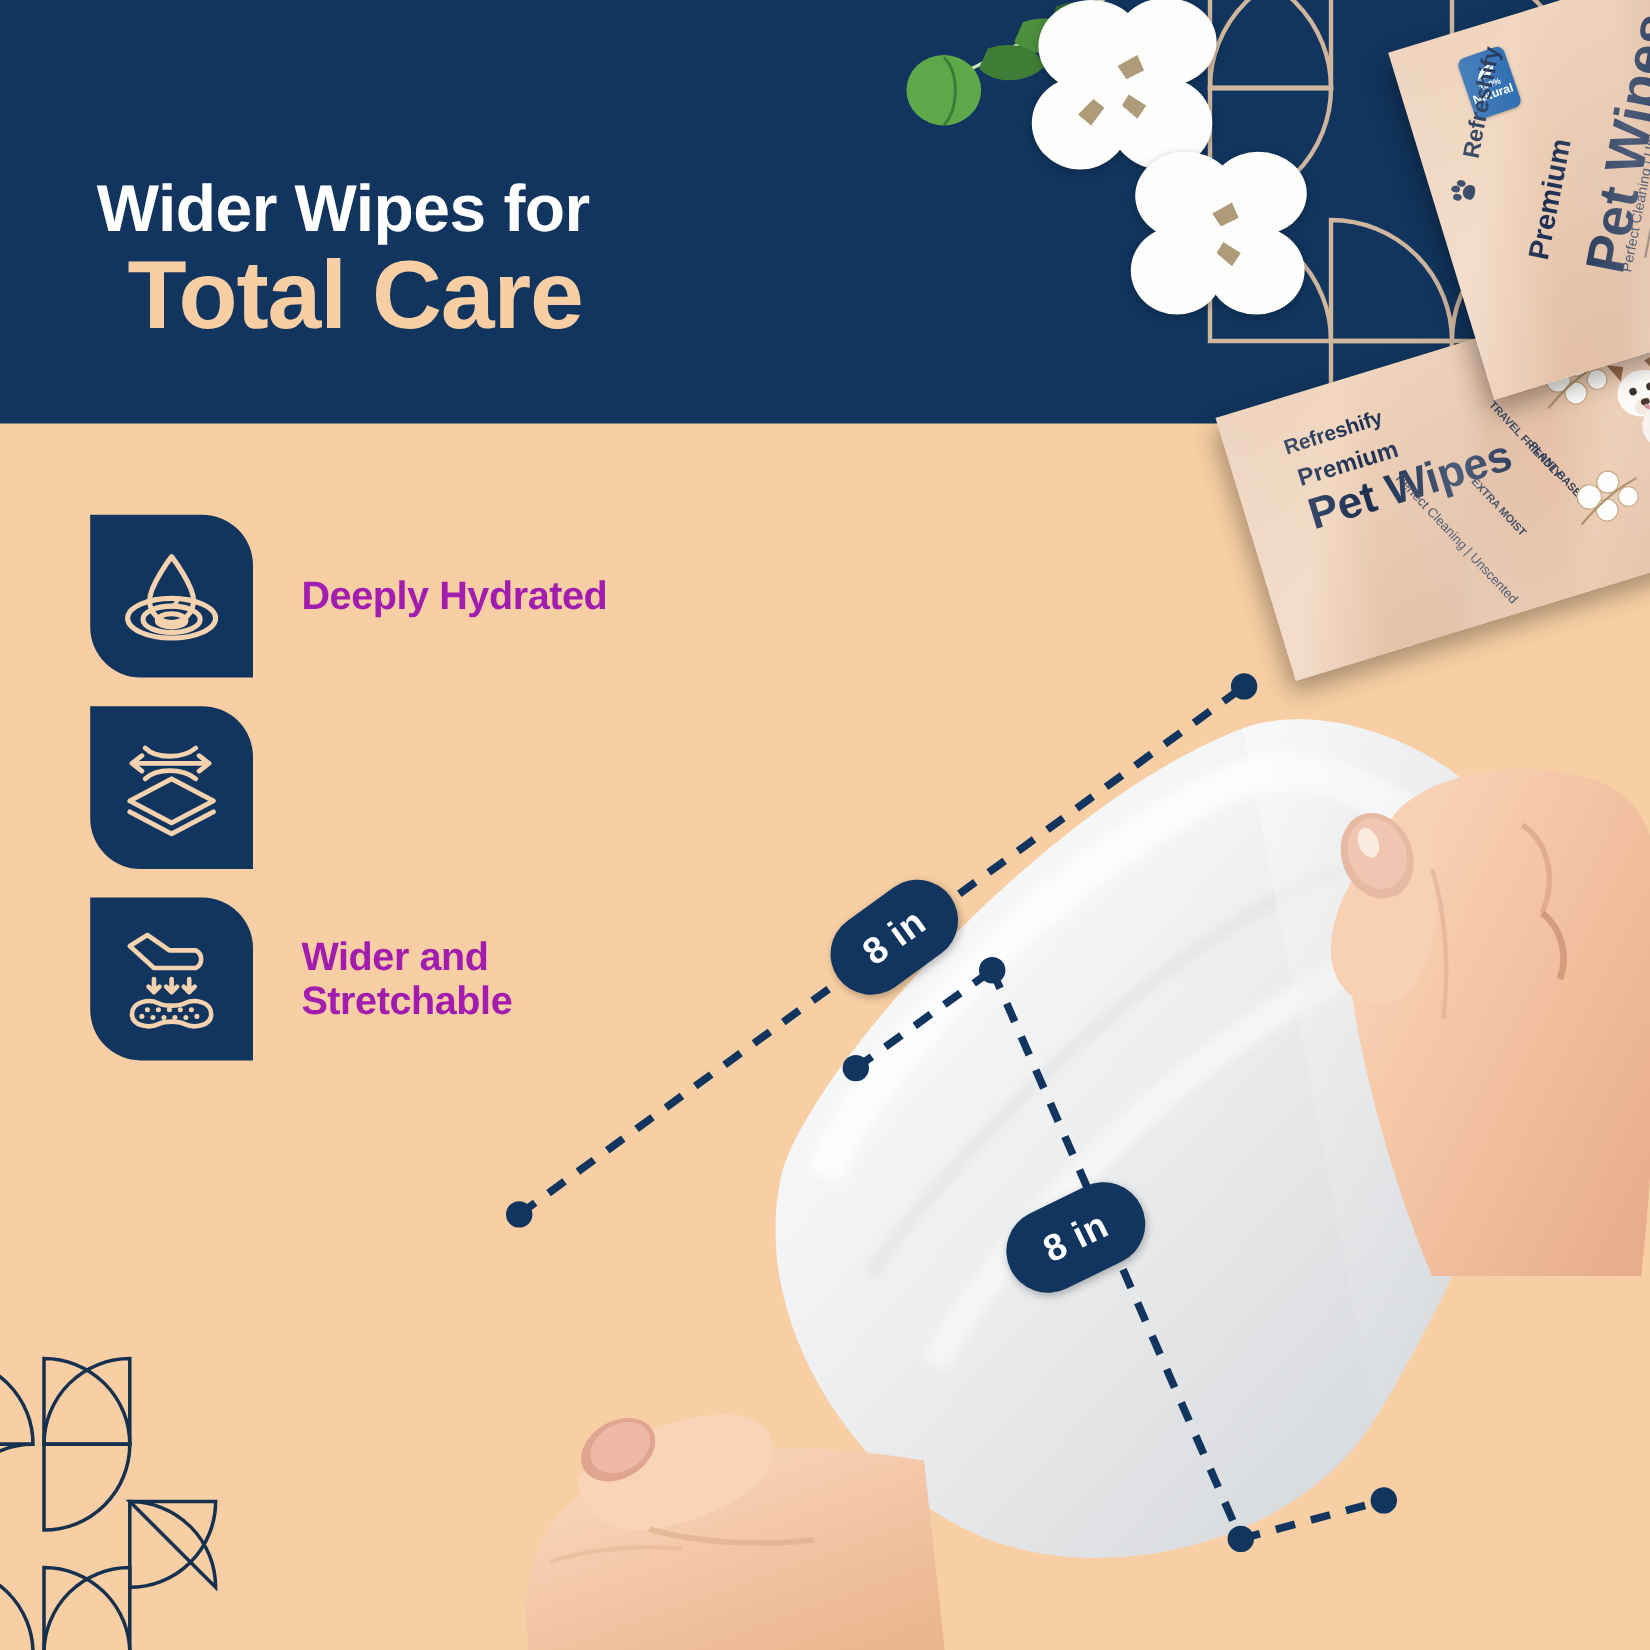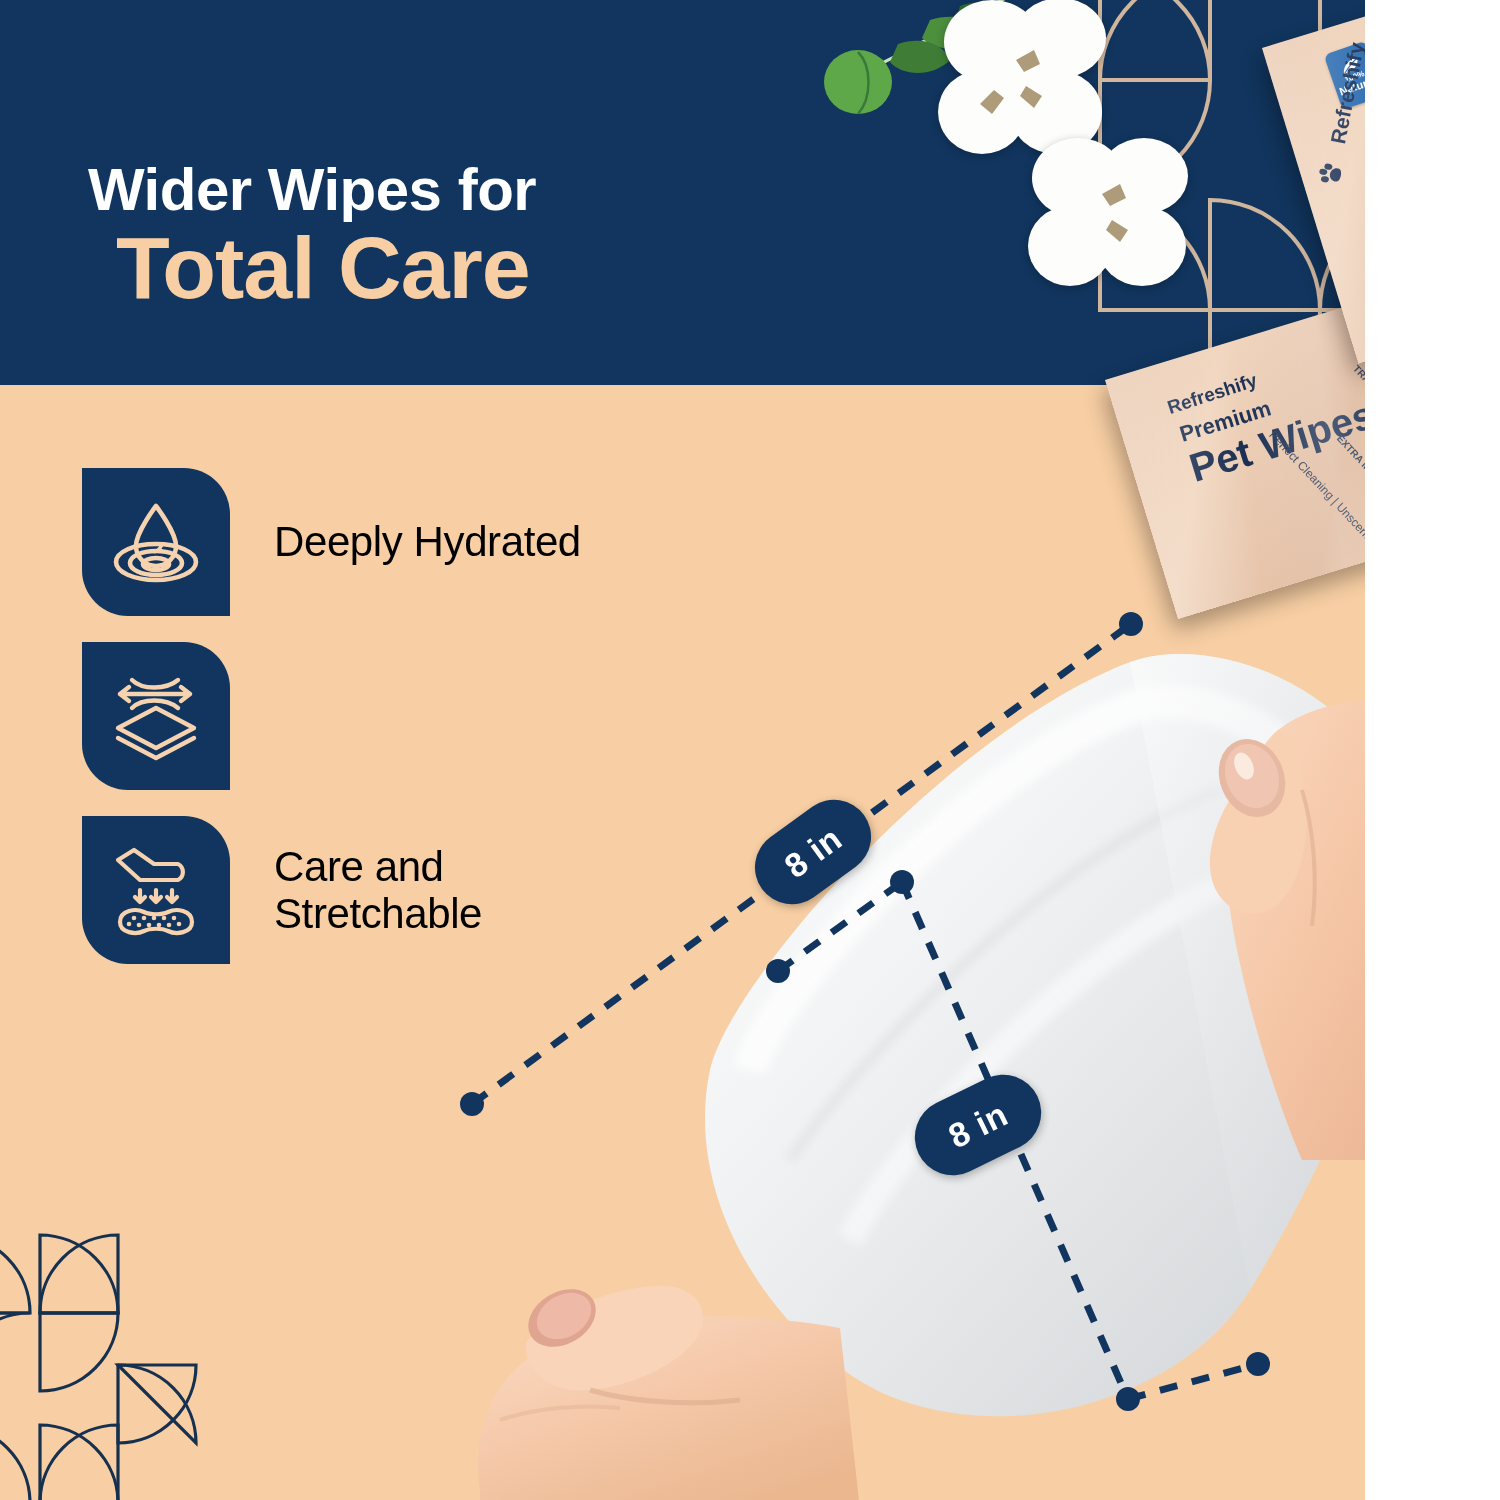--- a/index.html
+++ b/index.html
@@ -1,17 +1,17 @@
 <!DOCTYPE html>
 <html><head>
 <meta charset="utf-8">
 <style>
   html,body{margin:0;padding:0;background:#fff;}
   #stage{
-    position:relative;width:1365px;height:1500px;overflow:hidden;
+    position:relative;width:1500px;height:1500px;overflow:hidden;
     background:#f8cfa4;
     font-family:"Liberation Sans", sans-serif;
   }
 
   
   .header{
     position:absolute;left:0;top:0;width:1500px;height:385px;
     background:#11355e;overflow:hidden;
   }
   .header-pattern{position:absolute;right:0;top:-40px;width:520px;height:470px;opacity:.85;}
@@ -35,21 +35,21 @@
 
   
   .features{position:absolute;left:82px;top:468px;width:720px;}
   .feature{display:flex;align-items:center;margin-bottom:26px;}
   .feat-badge{
     width:148px;height:148px;flex:0 0 148px;background:#11355e;
     border-radius:0 46px 0 46px;
     display:flex;align-items:center;justify-content:center;
   }
   .feat-label{
-    margin-left:44px;font-size:42px;font-weight:normal;color:#000000;
+    margin-left:44px;font-size:36px;font-weight:bold;color:#a21caf;
     line-height:1.12;letter-spacing:-.4px;
   }
 
   
   .packet{
     position:absolute;
     background:linear-gradient(118deg,#e8c5a9 0%,#f1d6bf 22%,#dfb89c 50%,#eccbb2 72%,#d9ad90 100%);
     box-shadow:-6px 10px 22px rgba(0,0,0,.32);
     overflow:hidden;
   }
@@ -219,21 +219,21 @@
             <circle cx="70" cy="80" r="2.3"></circle>
             <circle cx="35" cy="87" r="2.3"></circle>
               <circle cx="45" cy="87" r="2.3"></circle>
             <circle cx="55" cy="87" r="2.3"></circle>
               <circle cx="65" cy="87" r="2.3"></circle>
             <circle cx="25" cy="86" r="2.3"></circle>
               <circle cx="75" cy="86" r="2.3"></circle>
           </g>
         </svg>
       </div>
-      <div class="feat-label" style="white-space:pre-line">Care and
+      <div class="feat-label" style="white-space:pre-line">Wider and
 Stretchable</div>
     </div>
   </div>
 
   <div class="packet" style="left:1105px;top:380px;width:430px;height:250px;transform:rotate(-17deg);transform-origin:left top;">
     <div class="packet-inner">
       <div class="pk-brand" style="left:52px;top:34px;font-size:19px;transform:rotate(-1deg);">Refreshify</div>
       <div class="pk-premium" style="left:56px;top:62px;font-size:22px;">Premium</div>
       <div class="pk-title" style="left:56px;top:88px;font-size:40px;">Pet Wipes</div>
       <div class="pk-sub" style="left:150px;top:96px;font-size:12px;transform:rotate(64deg);transform-origin:left top;">Perfect Cleaning | Unscented</div>

